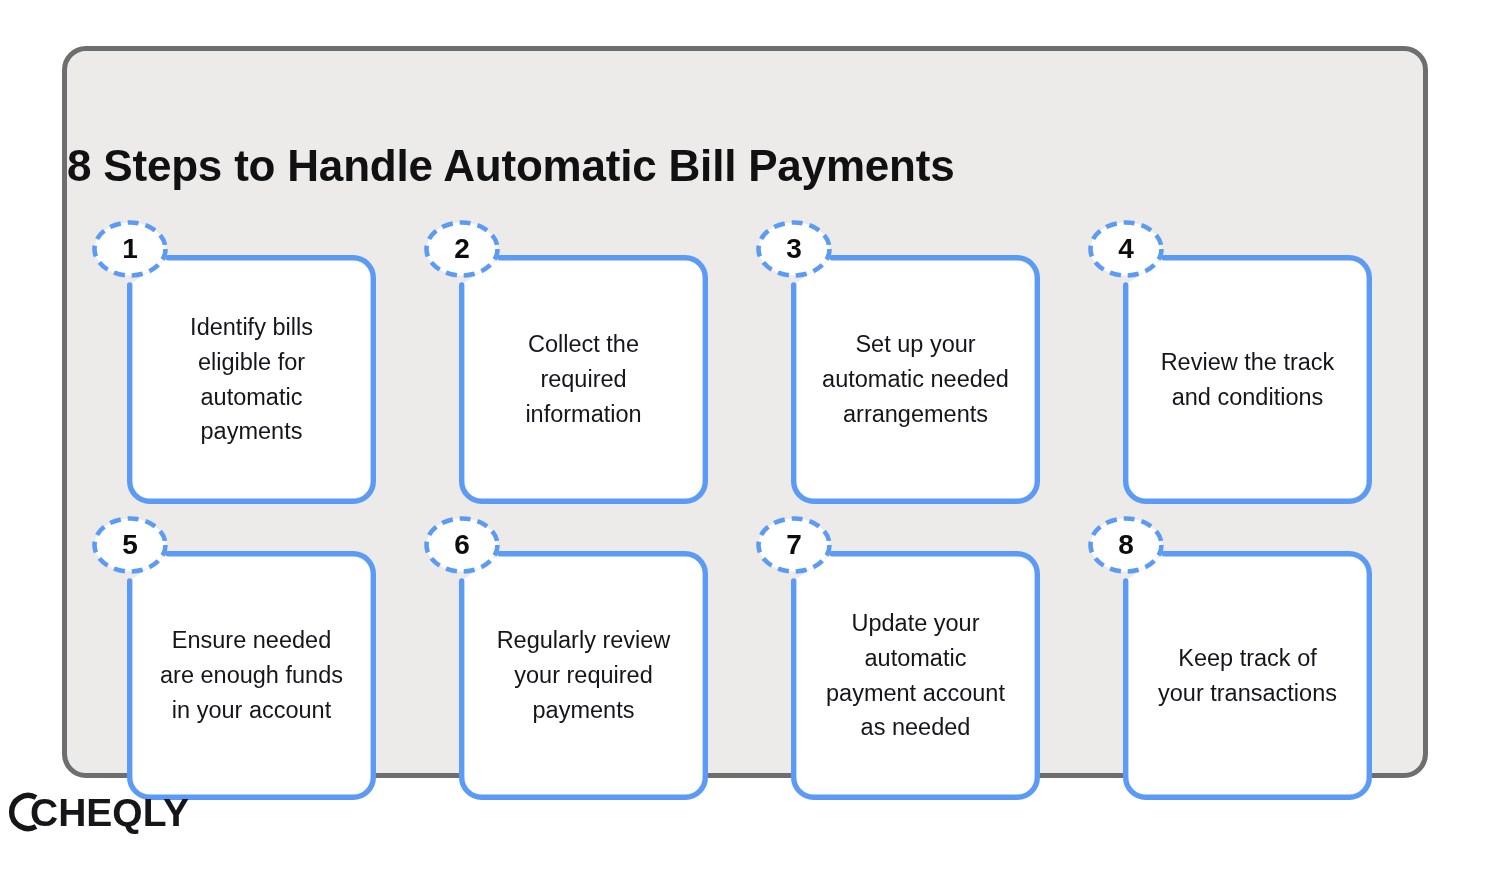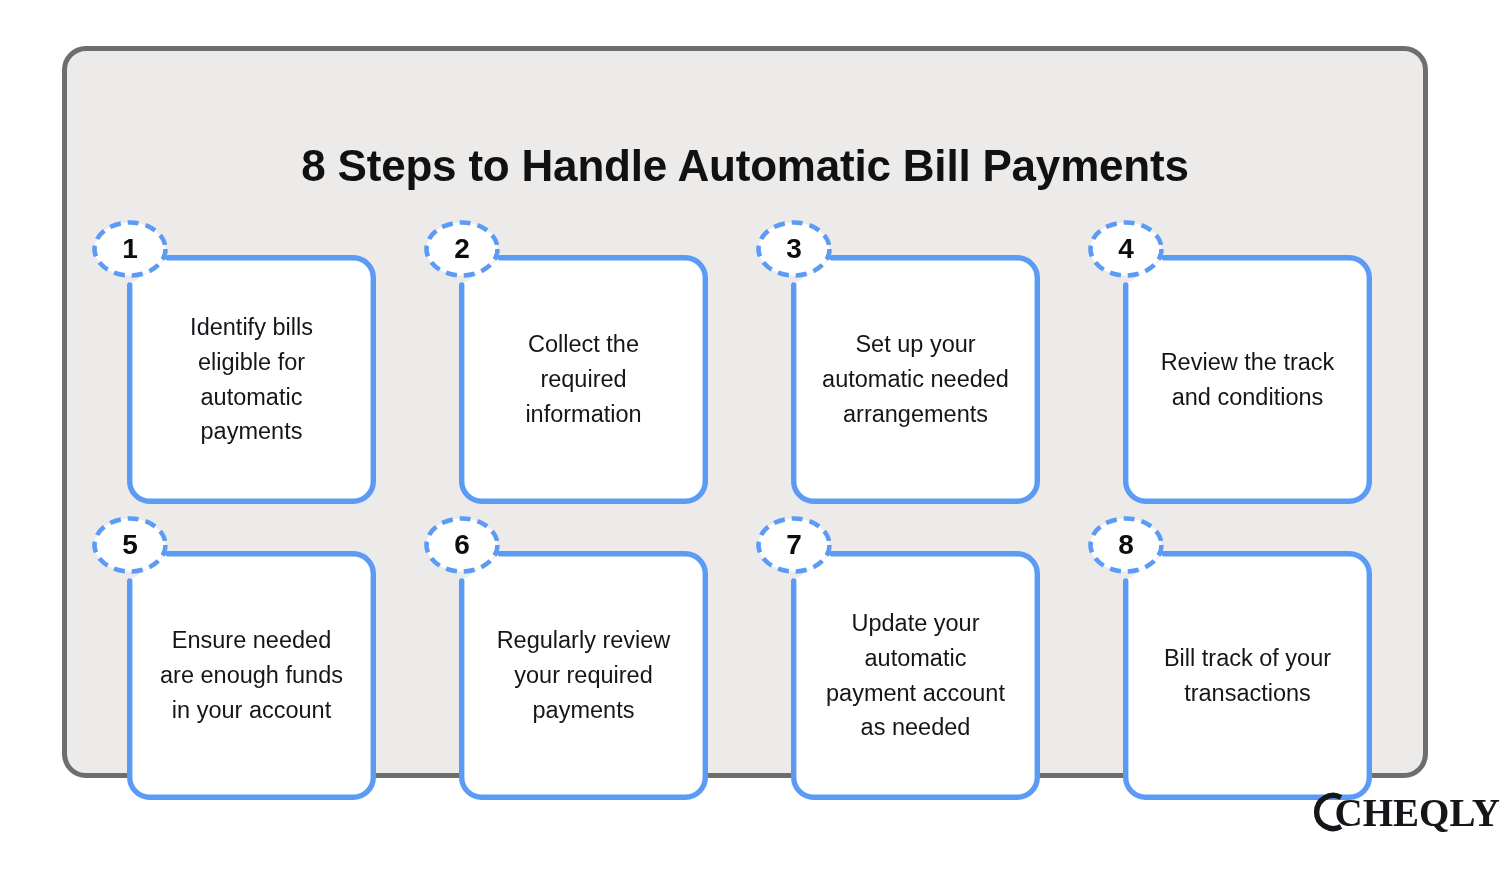--- a/index.html
+++ b/index.html
@@ -27,21 +27,21 @@
     border: 5px solid #6e6e6e;
     border-radius: 24px;
   }
 
   
   #page-title {
     position: absolute;
     left: 0;
     top: 62px;
     width: 100%;
-    text-align: center;
+    text-align: left;
     font-size: 44px;
     font-weight: 700;
     color: #111111;
     letter-spacing: -0.2px;
     line-height: 1.1;
     white-space: nowrap;
   }
 
   
   #steps-grid {
@@ -124,22 +124,21 @@
   }
 
   
   #footer-logo {
     position: absolute;
     left: 0;
     top: 789px;
     width: 100%;
     display: flex;
     align-items: center;
-    justify-content: flex-end;
-    font-family: Liberation Serif, serif;
+    justify-content: flex-start;
   }
   #logo-mark {
     display: block;
     margin-right: -16px;
     position: relative;
     z-index: 1;
   }
   #logo-wordmark {
     font-size: 39px;
     font-weight: 700;
@@ -325,21 +324,21 @@
       <path d="M 41 2.7
                L 226.3 2.7
                A 20 20 0 0 1 246.3 22.7
                L 246.3 226.3
                A 20 20 0 0 1 226.3 246.3
                L 22.7 246.3
                A 20 20 0 0 1 2.7 226.3
                L 2.7 30" fill="#ffffff" stroke="#5b9bf5" stroke-width="5.4" stroke-linecap="round" stroke-linejoin="round"></path>
     </svg>
     <div class="step-card-body">
-      <span class="step-card-text">Bill track of your transactions</span>
+      <span class="step-card-text">Keep track of your transactions</span>
     </div>
     <div class="step-badge">
       <svg class="step-badge-ellipse" viewBox="0 0 78 60">
         <ellipse cx="39" cy="30" rx="35.5" ry="26.5" fill="#ffffff" stroke="#5b9bf5" stroke-width="4.6" stroke-dasharray="11 7" stroke-linecap="butt"></ellipse>
       </svg>
       <span class="step-badge-number">8</span>
     </div>
   </div>
 </div>
 

